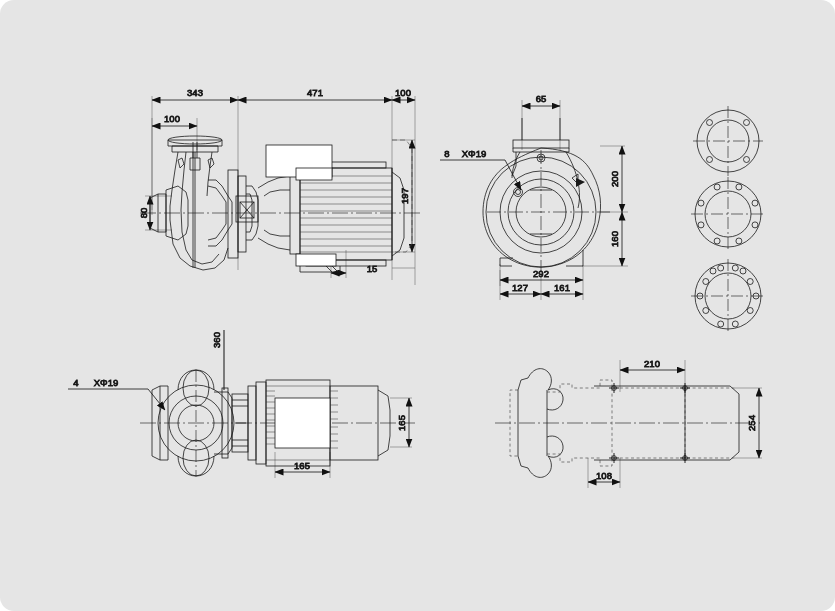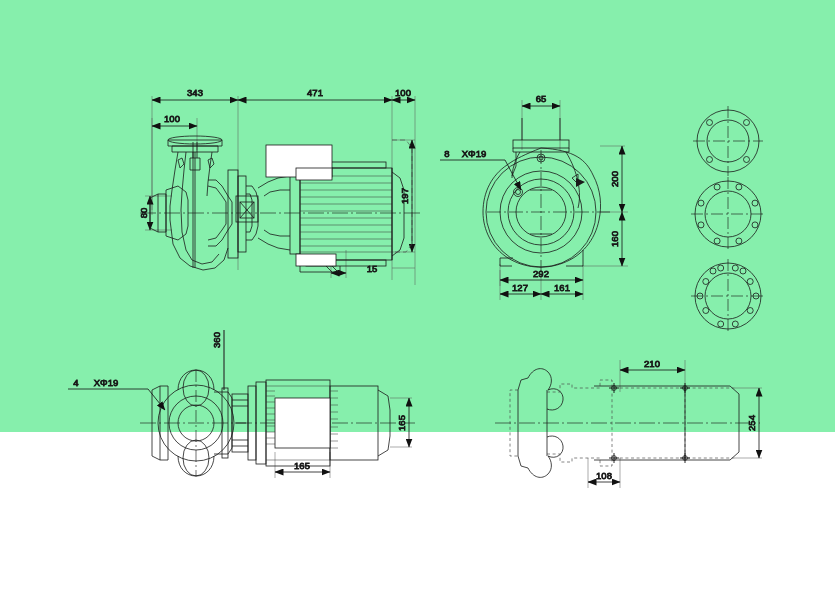--- a/index.html
+++ b/index.html
@@ -1,18 +1,18 @@
 <!DOCTYPE html>
 <html><head>
 <meta charset="utf-8">
 <style>
   html,body{margin:0;padding:0;background:#ffffff;}
   body{width:835px;height:611px;overflow:hidden;
        font-family:"Liberation Sans", sans-serif;}
-  #sheet{position:relative;width:835px;height:432px;background:#86efac;}
+  #sheet{position:relative;width:835px;height:611px;background:#e5e5e5;border-radius:14px;}
   svg{display:block;}
   .dimtxt{font-family:"Liberation Sans", sans-serif;font-size:9.5px;fill:#000;}
   .lbl{font-family:"Liberation Sans", sans-serif;font-size:9.5px;fill:#000;}
 </style>
 </head>
 <body>
 
 <div id="sheet">
 
 <svg width="835" height="611" viewBox="0 0 835 611">

